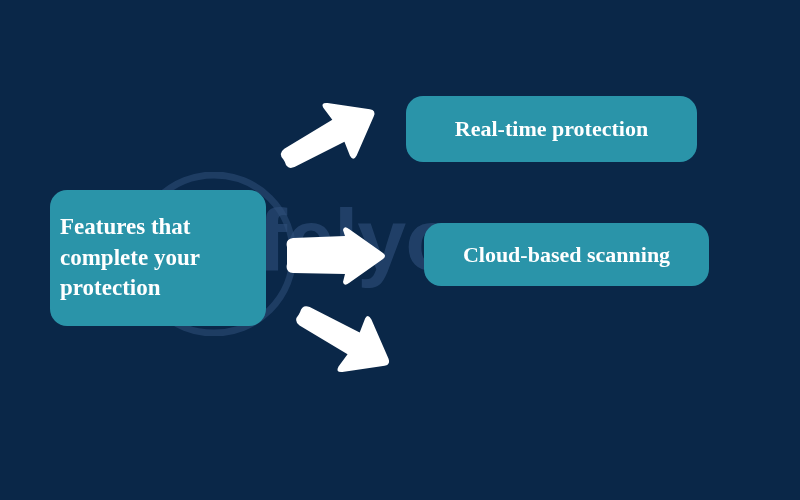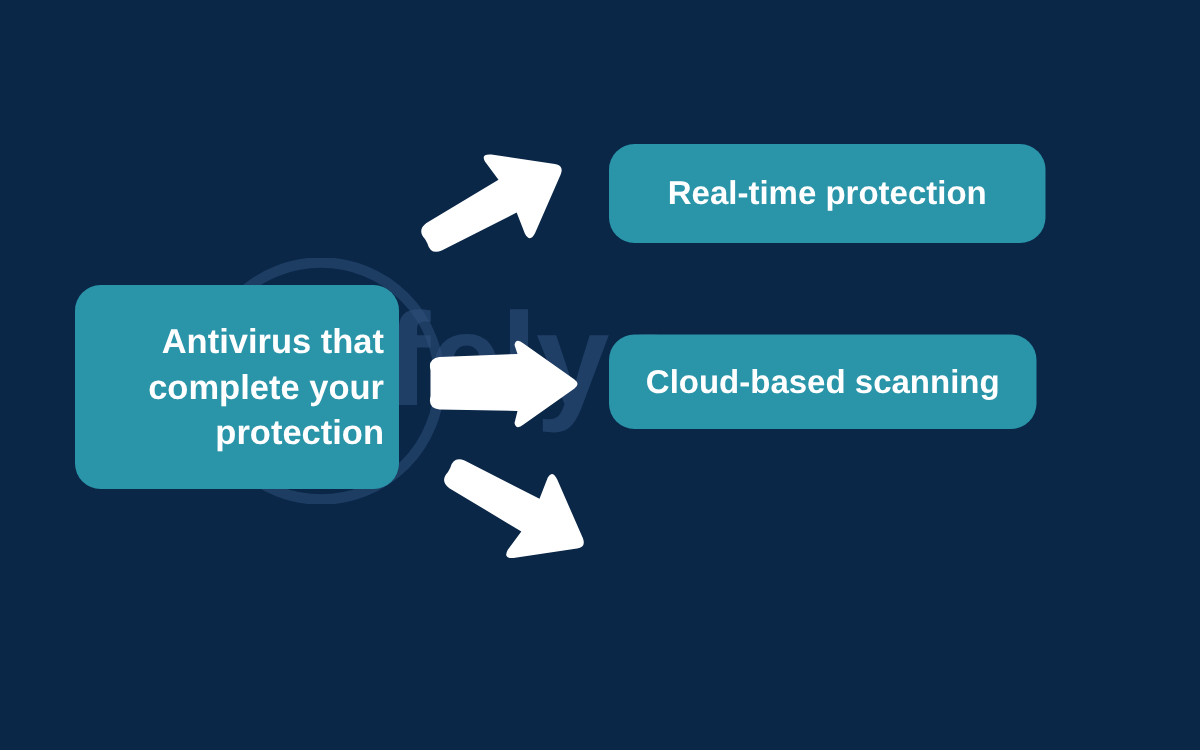--- a/index.html
+++ b/index.html
@@ -56,42 +56,43 @@
     background: #2a94a9;
     border-radius: 17px;
     display: flex;
     align-items: center;
     justify-content: center;
     box-sizing: border-box;
     color: #ffffff;
     font-weight: bold;
   }
   .node-label {
-    text-align: right;
+    text-align: left;
     line-height: 1.32;
     color: #ffffff;
+    font-family: Liberation Serif, serif;
   }
 
   .node-root {
     left: 50px;
     top: 190px;
     width: 216px;
     height: 136px;
     padding: 0 10px;
   }
   .node-root .node-label { font-size: 23px; }
 
   .node-a {
     left: 406px;
     top: 96px;
     width: 291px;
     height: 66px;
   }
   .node-b {
-    left: 406px;
+    left: 424px;
     top: 223px;
     width: 285px;
     height: 63px;
   }
   .node-c {
     left: 407px;
     top: 341px;
     width: 365px;
     height: 63px;
   }
@@ -144,21 +145,21 @@
 
   <div class="arrow arrow-bottom">
     <svg width="108" height="80" viewBox="0 0 108 80">
       <g transform="rotate(29 54 40)">
         <path d="M4 30 Q2 22 10 21 L66 19 L64 4 Q64 -2 70 2 L104 28 Q109 32 104 36 L70 62 Q64 66 64 59 L66 44 L10 42 Q2 41 4 33 Z" fill="#ffffff"></path>
       </g>
     </svg>
   </div>
 
   <div class="node node-root">
-    <div class="node-label">Antivirus that complete your protection</div>
+    <div class="node-label">Features that complete your protection</div>
   </div>
 
   <div class="node node-a">
     <div class="node-label">Real-time protection</div>
   </div>
 
   <div class="node node-b">
     <div class="node-label">Cloud-based scanning</div>
   </div>
 

